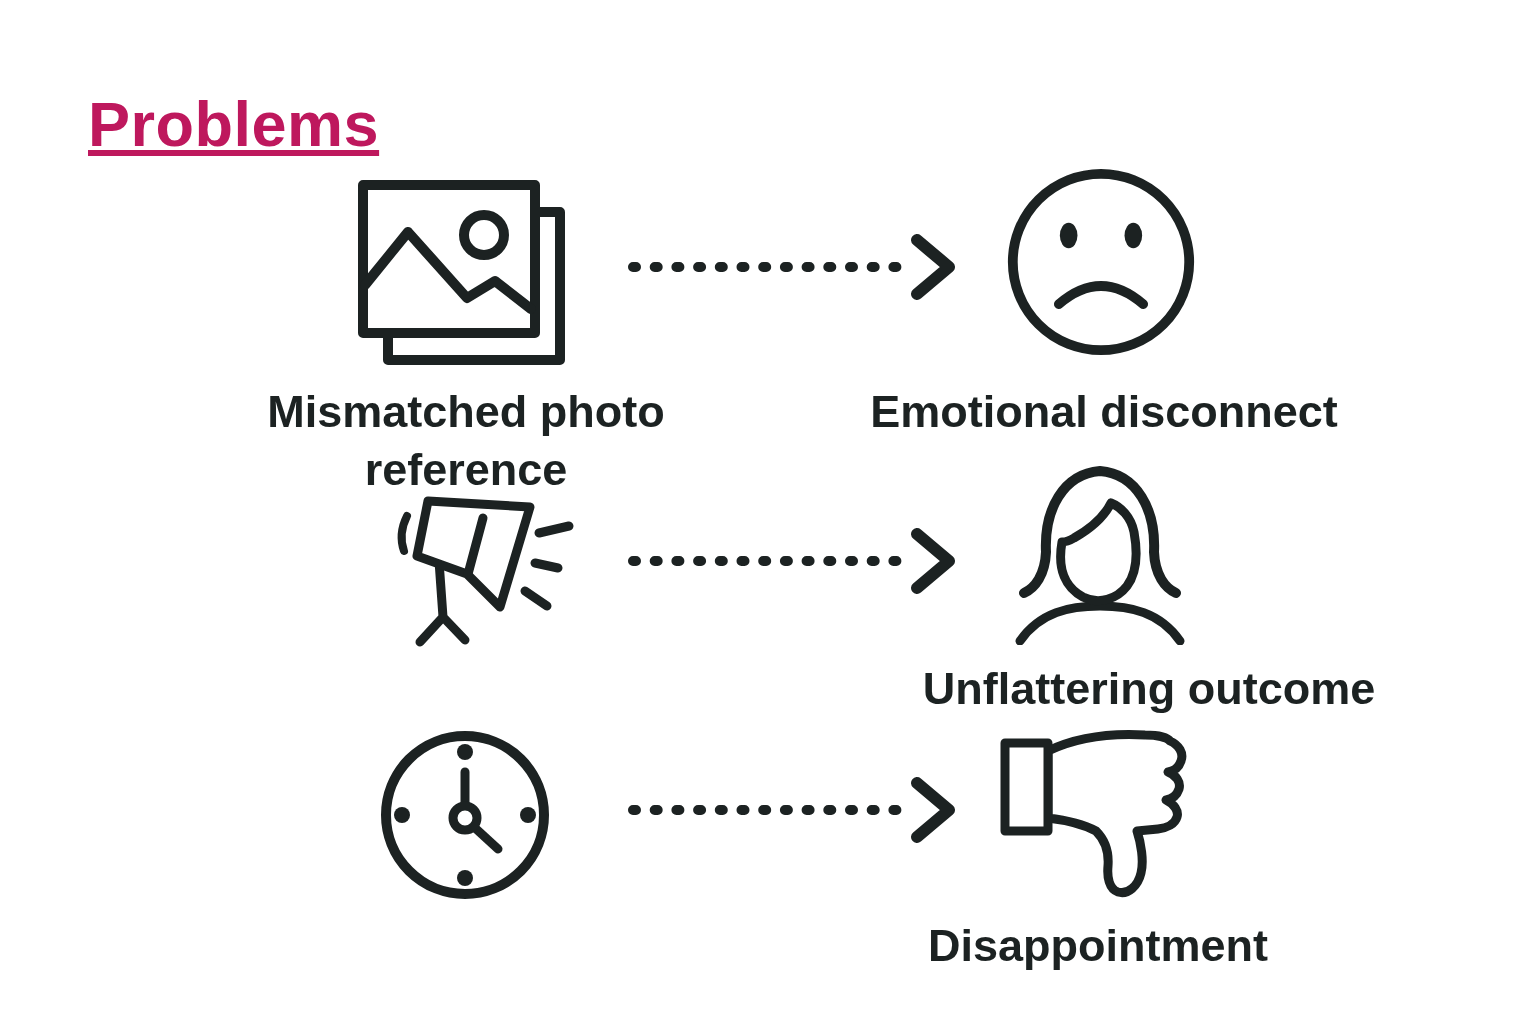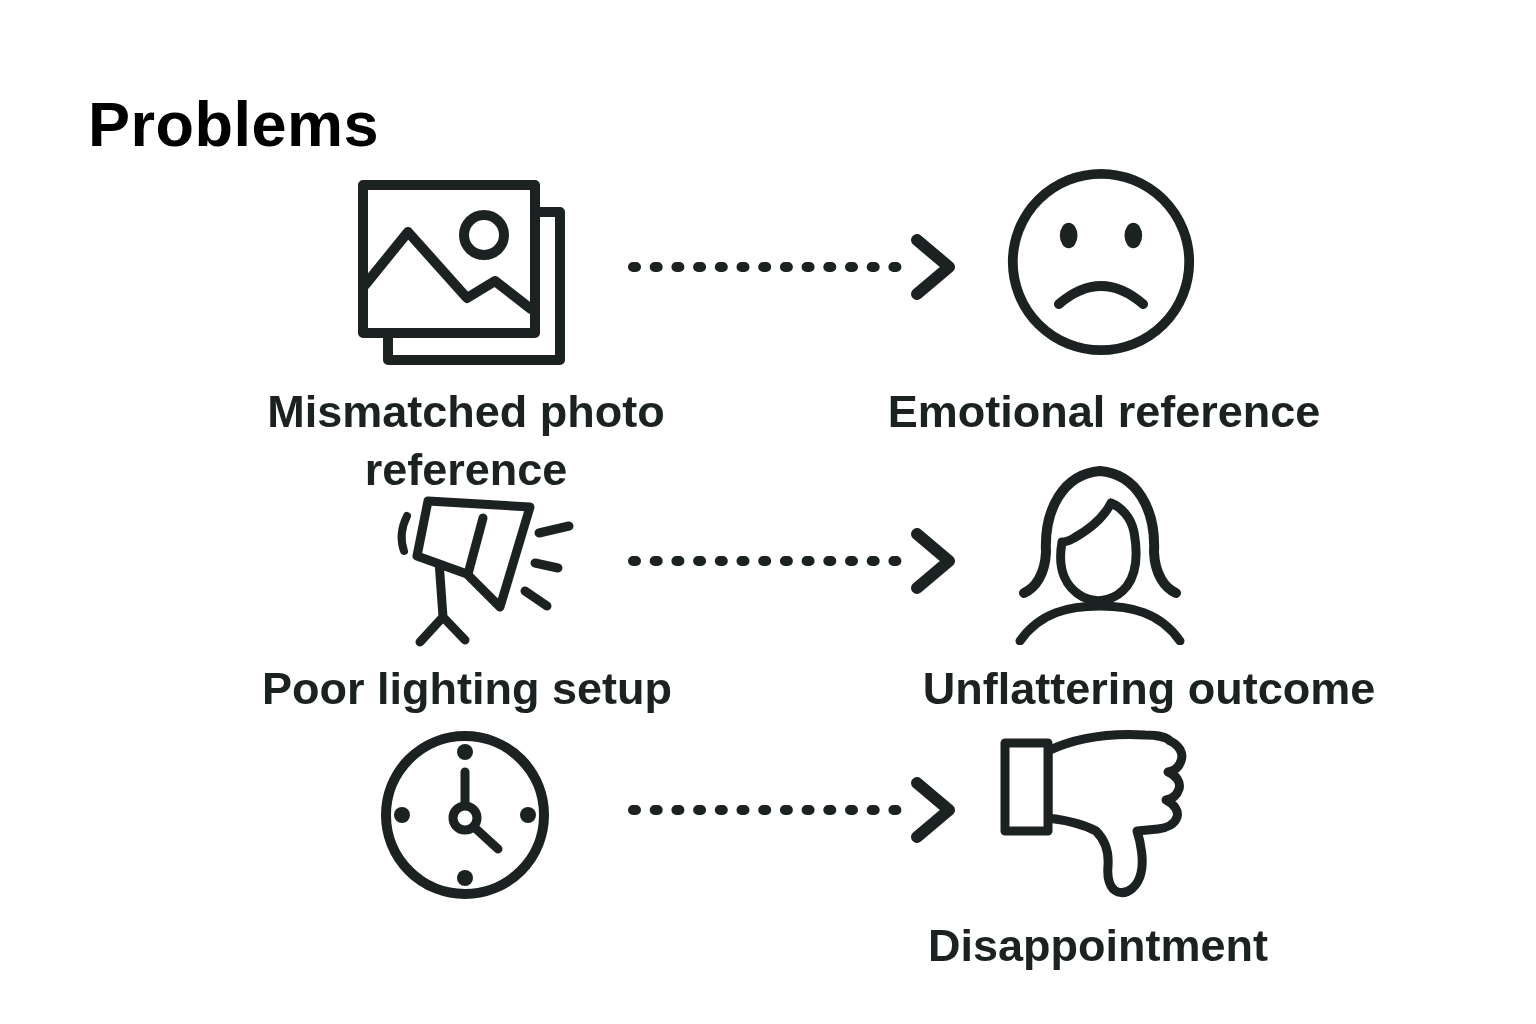--- a/index.html
+++ b/index.html
@@ -7,21 +7,22 @@
     width:1536px;height:1024px;
     background:#ffffff;
     font-family:"Liberation Sans", sans-serif;
     color:#1c2222;
     overflow:hidden;
   }
   .canvas{position:relative;width:1536px;height:1024px;background:#fff;}
   .title{
     position:absolute;left:88px;top:88px;
     font-size:63px;font-weight:bold;letter-spacing:0.5px;
-    color:#000000;
+    color:#be185d;
+    text-decoration:underline;
   }
   .label{
     position:absolute;
     font-size:45px;font-weight:bold;
     line-height:58px;
     text-align:center;
     color:#1c2222;
   }
   .icon{position:absolute;}
   svg{display:block;}
@@ -50,42 +51,41 @@
 
   <svg class="icon" style="left:1003px;top:164px;" width="196" height="196" viewBox="0 0 200 200">
     <circle class="stroke" cx="100" cy="100" r="90" stroke-width="10"></circle>
     <ellipse class="solid" cx="67" cy="73" rx="9" ry="13"></ellipse>
     <ellipse class="solid" cx="133" cy="73" rx="9" ry="13"></ellipse>
     <path class="stroke" stroke-width="10" d="M57,143 Q100,106 143,143"></path>
   </svg>
 
   <div class="label" style="left:226px;top:383px;width:480px;">Mismatched photo reference</div>
 
-  <div class="label" style="left:829px;top:383px;width:550px;">Emotional reference</div>
+  <div class="label" style="left:829px;top:383px;width:550px;">Emotional disconnect</div>
 
   <svg class="icon" style="left:390px;top:489px;" width="200" height="170" viewBox="0 0 200 170">
     <path class="stroke" stroke-width="8" d="M17,27 Q8,45 14,62"></path>
     <path class="stroke" stroke-width="9" d="M49,72 L53,128 M53,128 L30,153 M53,128 L75,151"></path>
     <polygon class="fillw" stroke-width="9" points="38,12 140,18 110,118 77,85 27,67"></polygon>
     <path class="stroke" stroke-width="9" d="M93,29 L78,85"></path>
     <path class="stroke" stroke-width="9" d="M149,44 L179,37 M145,74 L168,79 M135,102 L157,117"></path>
   </svg>
 
   <svg class="icon" style="left:625px;top:525px;" width="330" height="72" viewBox="0 0 330 72">
     <path class="stroke" stroke-width="10" stroke-dasharray="3 18.7" d="M8,36 H280"></path>
     <path class="stroke" stroke-width="12" d="M292,9 L324,36 L292,63"></path>
   </svg>
 
   <svg class="icon" style="left:1000px;top:460px;" width="200" height="185" viewBox="0 0 200 185">
     <path class="stroke" stroke-width="9" d="M20,181 C40,152 70,146 100,146 C130,146 160,152 180,181"></path>
     <path class="fillw" stroke-width="10" d="M24,133 C35,128 45,115 46,92 C44,50 63,14 100,11 C137,14 156,50 154,92 C155,115 165,128 176,133"></path>
     <path class="fillw" stroke-width="9" d="M62,82 C57,110 66,128 83,137 C99,145 117,139 127,126 C136,114 138,94 134,72 C131,57 121,47 111,43 C104,57 90,69 74,78 C69,81 64,82 62,82 Z"></path>
   </svg>
 
-  <div class="label" style="left:192px;top:660px;width:550px;">Poor lighting setup</div>
 
   <div class="label" style="left:874px;top:660px;width:550px;">Unflattering outcome</div>
 
   <svg class="icon" style="left:378px;top:728px;" width="174" height="174" viewBox="0 0 174 174">
     <circle class="stroke" cx="87" cy="87" r="79" stroke-width="10"></circle>
     <circle class="solid" cx="87" cy="24" r="8"></circle>
     <circle class="solid" cx="150" cy="87" r="8"></circle>
     <circle class="solid" cx="87" cy="150" r="8"></circle>
     <circle class="solid" cx="24" cy="87" r="8"></circle>
     <path class="stroke" stroke-width="9" d="M87,44 L87,76"></path>

